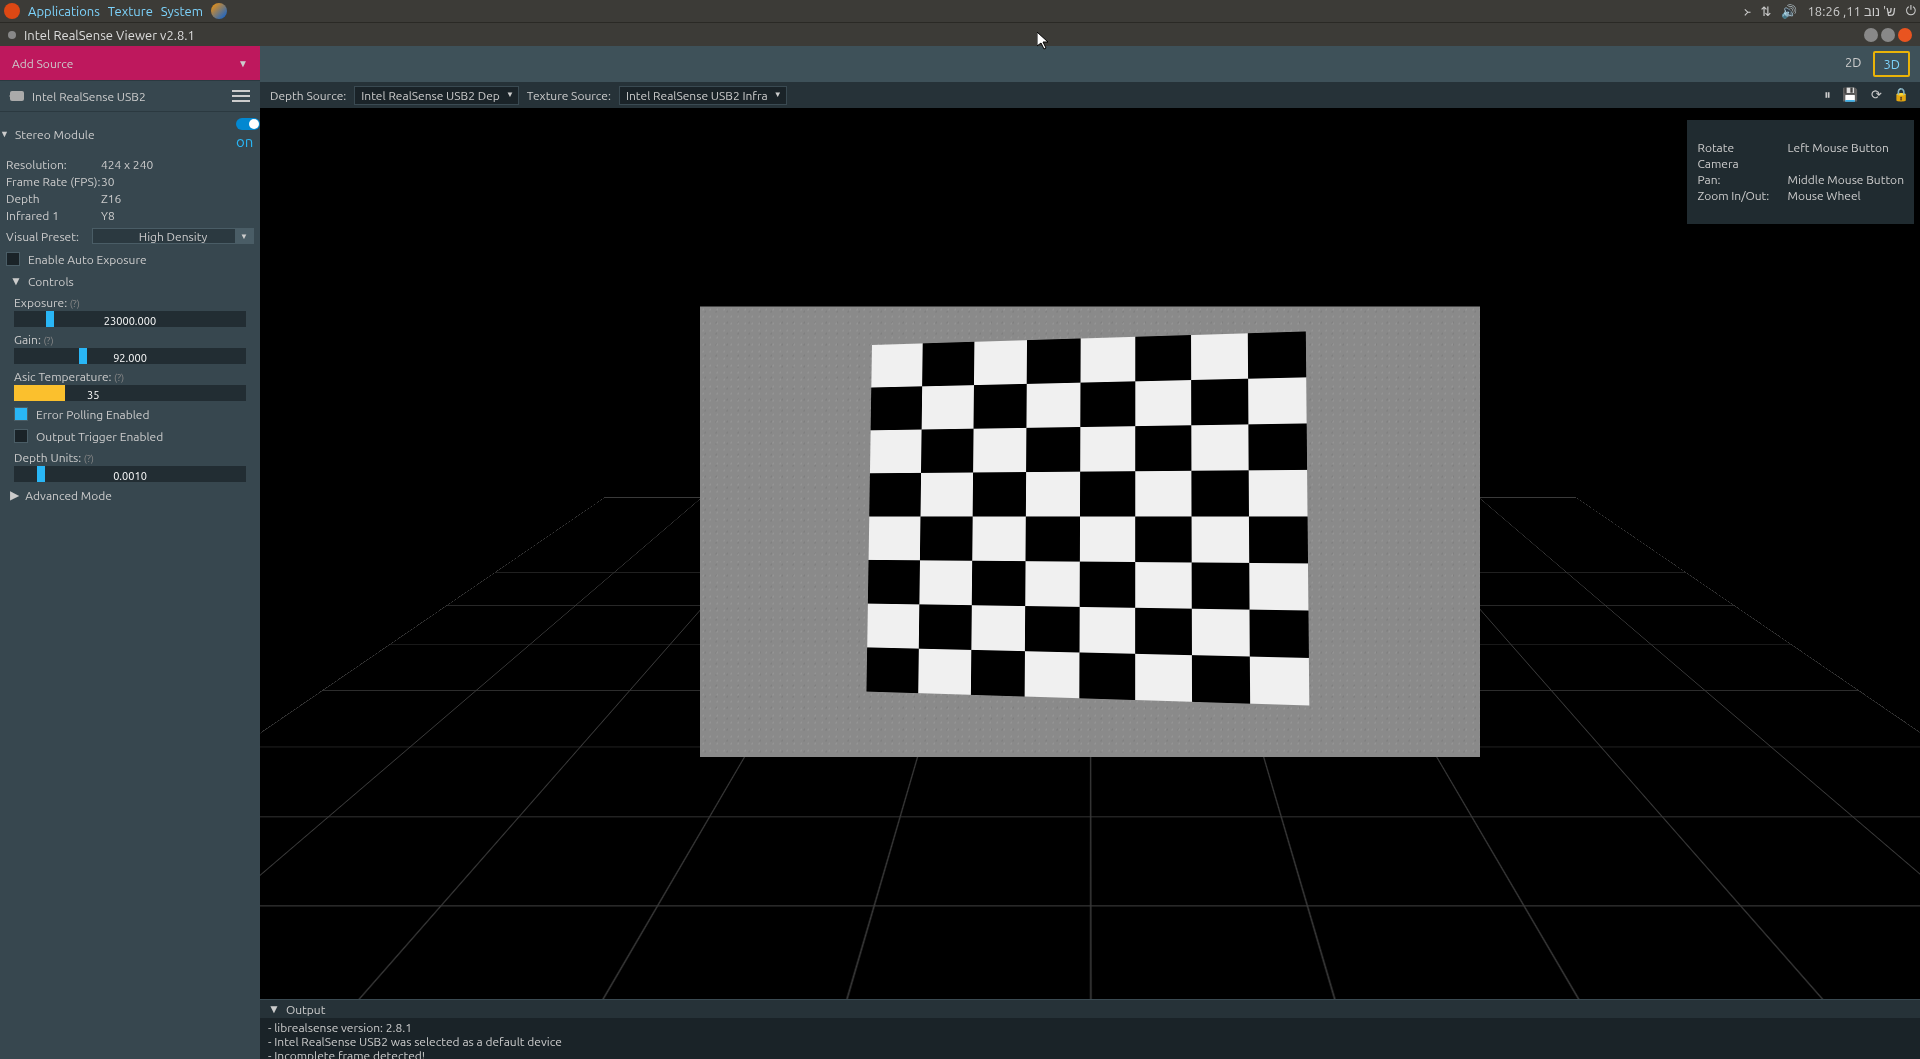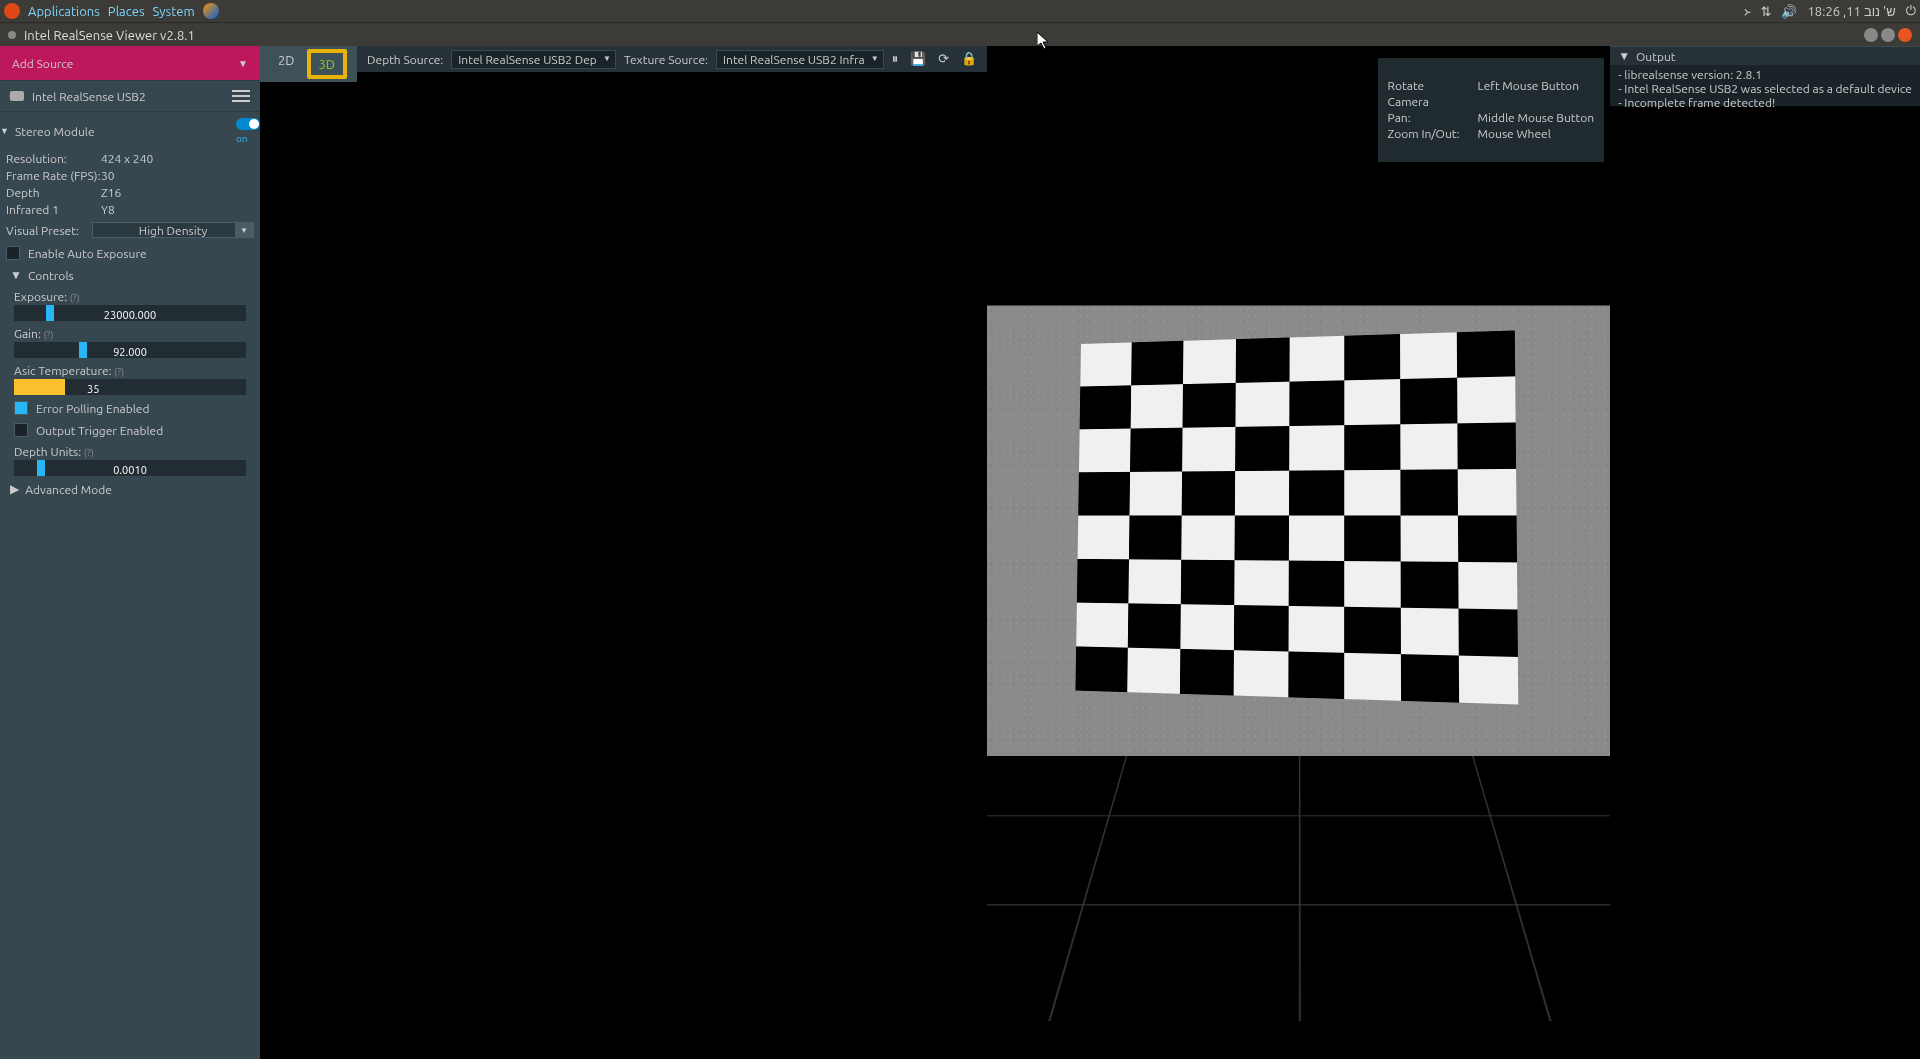--- a/index.html
+++ b/index.html
@@ -24,44 +24,44 @@
 .device .cam{width:14px;height:10px;background:#aaa;border-radius:2px;position:relative}
 .device .cam:before{content:"";position:absolute;left:-4px;top:2px;border:3px solid transparent;border-right:4px solid #aaa}
 .device .ham{margin-left:auto;display:flex;flex-direction:column;gap:3px}
 .device .ham span{width:18px;height:2px;background:#ccc;display:block}
 .section{padding:6px 10px}
 .sechdr{display:flex;align-items:center;gap:6px;padding:6px 0;cursor:pointer}
 .sechdr .tri{font-size:9px}
 .sechdr .tog{margin-left:auto}
 .toggle{width:24px;height:12px;background:#0288d1;border-radius:6px;position:relative;display:inline-block}
 .toggle:after{content:"";position:absolute;right:1px;top:1px;width:10px;height:10px;background:#fff;border-radius:50%}
-.toglbl{font-size:10px;color:#29b6f6;text-align:left;margin-top:1px}
+.toglbl{font-size:15px;color:#29b6f6;text-align:left;margin-top:1px}
 .row{display:flex;padding:2px 6px;font-size:12px}
 .row .k{flex:0 0 95px;color:#ccc}
 .row .v{color:#ccc}
 .selectrow{display:flex;align-items:center;padding:4px 6px;gap:6px}
 .select{flex:1;height:16px;background:#2b3940;border:1px solid #4a5d66;display:flex;align-items:center;justify-content:center;font-size:11px;position:relative}
 .select .dd{position:absolute;right:0;top:0;width:18px;height:100%;background:#4a5d66;display:flex;align-items:center;justify-content:center;font-size:8px}
 .chkrow{display:flex;align-items:center;gap:8px;padding:4px 6px}
 .chk{width:14px;height:14px;background:#1a2328;border:1px solid #4a5d66}
 .chk.on{background:#29b6f6}
 .subhdr{display:flex;align-items:center;gap:6px;padding:4px 10px;font-size:12px}
 .ctrl{padding:2px 14px}
 .ctrl-lbl{font-size:11px;color:#ccc;padding:2px 0}
 .ctrl-lbl .q{color:#888;font-size:10px}
 .slider{height:16px;background:#222d33;position:relative;display:flex;align-items:flex-end}
 .slider .fill{position:absolute;left:0;top:0;height:100%;background:#29b6f6}
 .slider .fill.y{background:#fbc02d}
 .slider .handle{position:absolute;width:8px;height:16px;background:#29b6f6;top:0}
 .slider .val{position:relative;width:100%;text-align:center;font-size:11px;color:#fff;z-index:2}
-.main{flex:1;background:#000;display:flex;flex-direction:row;position:relative}
+.main{flex:1;background:#000;display:flex;flex-direction:column;position:relative}
 .toolbar{height:36px;background:#3e5159;display:flex;align-items:center;padding:0 10px;gap:10px}
 .viewbtns{margin-left:auto;display:flex;gap:4px}
 .viewbtn{padding:4px 8px;font-size:13px;color:#ccc;cursor:pointer}
-.viewbtn.active{color:#84cc16;border:4px solid #eab308;border-radius:2px}
+.viewbtn.active{color:#7dd3fc;border:2px solid #eab308;border-radius:2px}
 .srcbar{height:26px;background:#263238;display:flex;align-items:center;padding:0 10px;gap:8px;font-size:11px}
 .srcsel{background:#1a2328;border:1px solid #3a4a52;padding:2px 18px 2px 6px;position:relative;font-size:11px;min-width:140px}
 .srcsel .dd{position:absolute;right:4px;top:3px;font-size:8px}
 .srcbar .tools{margin-left:auto;display:flex;gap:12px}
 .srcbar .tools span{font-size:13px;cursor:pointer}
 .viewport{flex:1;background:#000;position:relative;overflow:hidden}
 .helpbox{position:absolute;right:6px;top:12px;background:rgba(38,50,56,.85);padding:20px 10px;font-size:11px;line-height:16px}
 .helpbox .hr{display:flex;gap:10px}
 .helpbox .hk{width:80px}
 .grid{position:absolute;left:50%;top:50%;transform:translate(-50%,-40%) perspective(900px) rotateX(62deg);width:1400px;height:900px}
@@ -76,21 +76,21 @@
 .outbody{padding:3px 8px;font-size:11px;line-height:14px;color:#bbb}
 .cursor{position:absolute;left:1037px;top:32px;width:12px;height:18px;pointer-events:none;z-index:999}
 .cursor svg{width:100%;height:100%}
 </style>
 </head>
 <body>
 
 <div class="topbar">
   <span class="ubuntu"></span>
   <span class="menu">Applications</span>
-  <span class="menu">Places</span>
+  <span class="menu">Texture</span>
   <span class="menu">System</span>
   <span class="ff"></span>
   <div class="topbar-right">
     <span>᚛</span>
     <span>⇅</span>
     <span>🔊</span>
     <span>ש' נוב 11, 18:26</span>
     <span>⏻</span>
   </div>
 </div>

